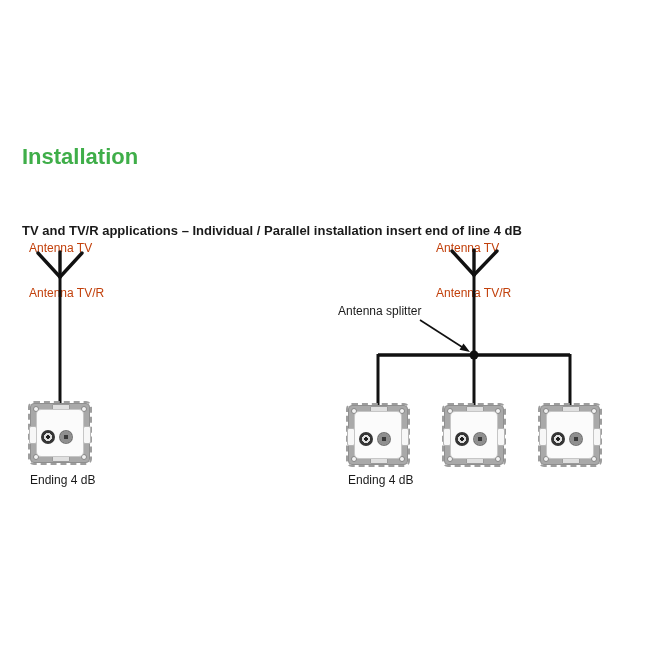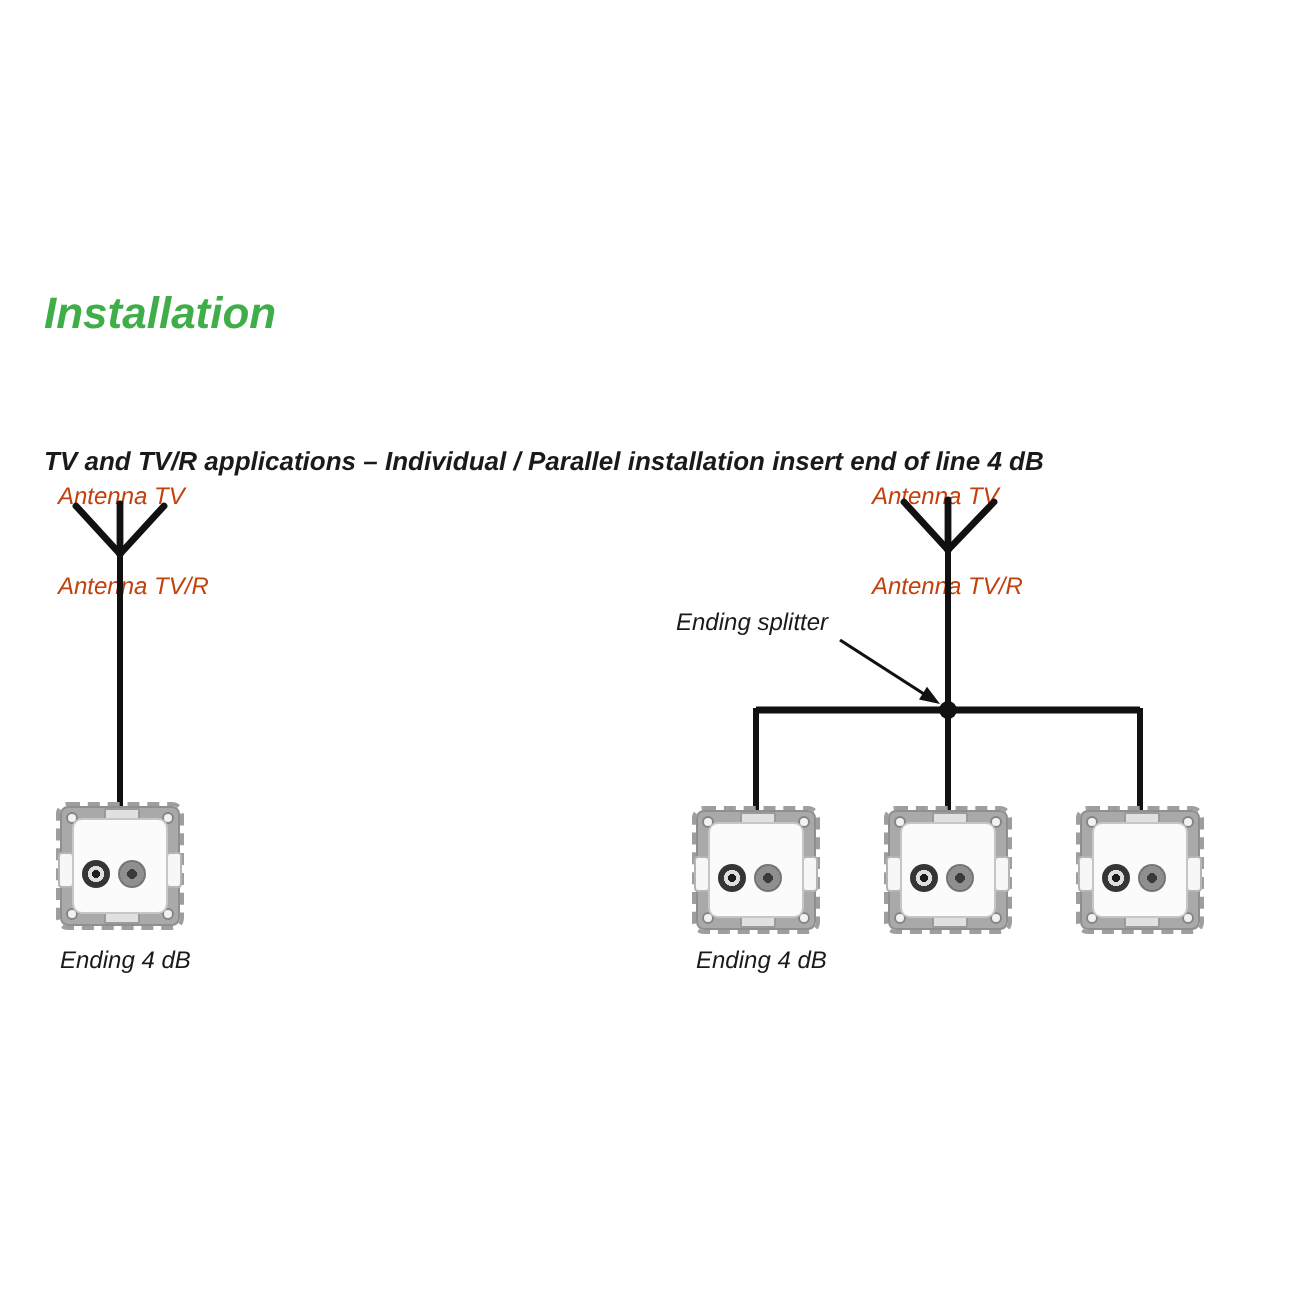--- a/index.html
+++ b/index.html
@@ -4,21 +4,20 @@
 <style>
   html, body { margin: 0; padding: 0; background: #ffffff; }
   #page {
     position: relative;
     width: 650px;
     height: 650px;
     background: #ffffff;
     font-family: "Liberation Sans", sans-serif;
     color: #1a1a1a;
     overflow: hidden;
-    font-style: italic;
   }
   .abs { position: absolute; }
 
   #heading {
     left: 22px; top: 144px;
     font-size: 22px;
     font-weight: bold;
     color: #3fae49;
     letter-spacing: 0px;
   }
@@ -109,21 +108,21 @@
   <div class="abs ant-label" style="left:29px; top:211px;">
     <div>Antenna TV</div>
     <div>Antenna TV/R</div>
   </div>
 
   <div class="abs ant-label" style="left:436px; top:211px;">
     <div>Antenna TV</div>
     <div>Antenna TV/R</div>
   </div>
 
-  <div class="abs small-label" style="left:338px; top:304px;">Ending splitter</div>
+  <div class="abs small-label" style="left:338px; top:304px;">Antenna splitter</div>
 
   <div class="abs small-label" style="left:30px; top:473px;">Ending 4 dB</div>
   <div class="abs small-label" style="left:348px; top:473px;">Ending 4 dB</div>
 
   <svg id="wiring-svg" class="abs" viewBox="0 0 650 650" xmlns="http://www.w3.org/2000/svg">
 
     <g stroke="#111111" stroke-width="3.4" stroke-linecap="round" fill="none">
       <line x1="38" y1="253" x2="60" y2="277"></line>
       <line x1="82" y1="253" x2="60" y2="277"></line>
       <line x1="60" y1="252" x2="60" y2="277"></line>

